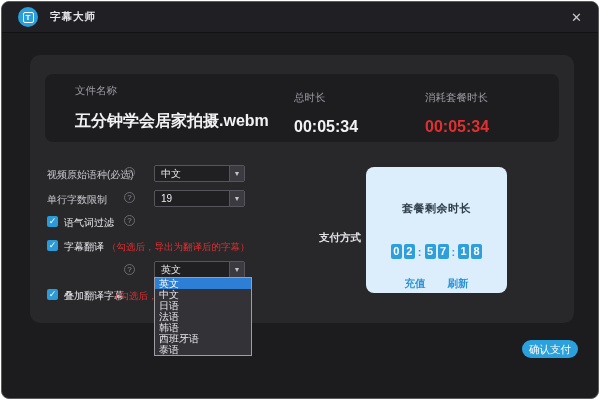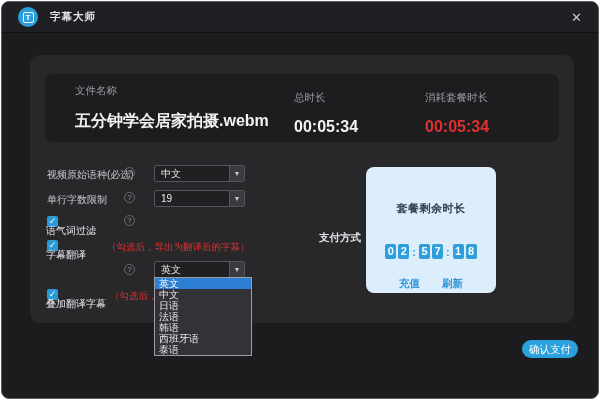--- a/index.html
+++ b/index.html
@@ -31,31 +31,31 @@
   .form-label { position:absolute; color:#c9c9ce; font-size:10px; white-space:nowrap; }
   .help { position:absolute; width:11px; height:11px; border:1px solid #6b6b70; border-radius:50%;
     color:#8f8f95; font-size:8px; line-height:10px; text-align:center; left:122px; }
   .select { position:absolute; left:152px; width:91px; height:17px; background:#202023;
     border:1px solid #55555b; border-radius:2px; display:flex; align-items:center; cursor:pointer; }
   .select .sel-value { color:#eceaee; font-size:10px; padding-left:6px; flex:1; }
   .select .sel-arrow-box { width:15px; height:100%; background:#3a3a40; border-left:1px solid #55555b;
     display:flex; align-items:center; justify-content:center; color:#c3c3c8; font-size:7px; }
   .checkbox { position:absolute; left:45px; width:11px; height:11px; background:#2a9ad8;
     border-radius:2px; color:#fff; font-size:9px; line-height:11px; text-align:center; cursor:pointer; }
-  .cb-label { position:absolute; left:44px; color:#e8e8ec; font-size:10px; white-space:nowrap;margin-top:8px; }
+  .cb-label { position:absolute; left:62px; color:#e8e8ec; font-size:10px; white-space:nowrap; }
   .red-note { position:absolute; color:#e03030; font-size:9.5px; white-space:nowrap; }
   
   .dropdown-list { position:absolute; left:152px; top:275px; width:98px;
     background:#323237; border:1px solid #9d9da2; z-index:30; }
   .dd-item { height:11px; line-height:11px; font-size:10px; color:#e9e9ed; padding-left:4px;
     white-space:nowrap; overflow:hidden; cursor:pointer; }
   .dd-item.selected { background:#2d7fd6; color:#ffffff; }
   
   .pay-label { position:absolute; left:317px; top:229px; color:#e2e2e6; font-size:10.5px; font-weight:bold; }
-  .pay-card { position:absolute; left:364px; top:165px; width:130px; height:126px;
+  .pay-card { position:absolute; left:364px; top:165px; width:141px; height:126px;
     background:#dceefb; border-radius:8px; }
   .pay-card-title { position:absolute; top:34px; width:100%; text-align:center;
     color:#31404d; font-size:11px; font-weight:bold; letter-spacing:0.5px; }
   .time-display { position:absolute; top:77px; width:100%; display:flex;
     justify-content:center; align-items:center; gap:2px; }
   .digit-box { width:11px; height:15px; background:#2f9fdb; border-radius:2px; color:#fff;
     font-size:11px; font-weight:bold; line-height:15px; text-align:center; }
   .colon { color:#2f9fdb; font-size:11px; font-weight:bold; margin:0 1px; }
   .card-links { position:absolute; top:110px; width:100%; display:flex; justify-content:center; gap:22px; }
   .card-link { color:#2b93d8; font-size:10.5px; font-weight:bold; cursor:pointer; }

